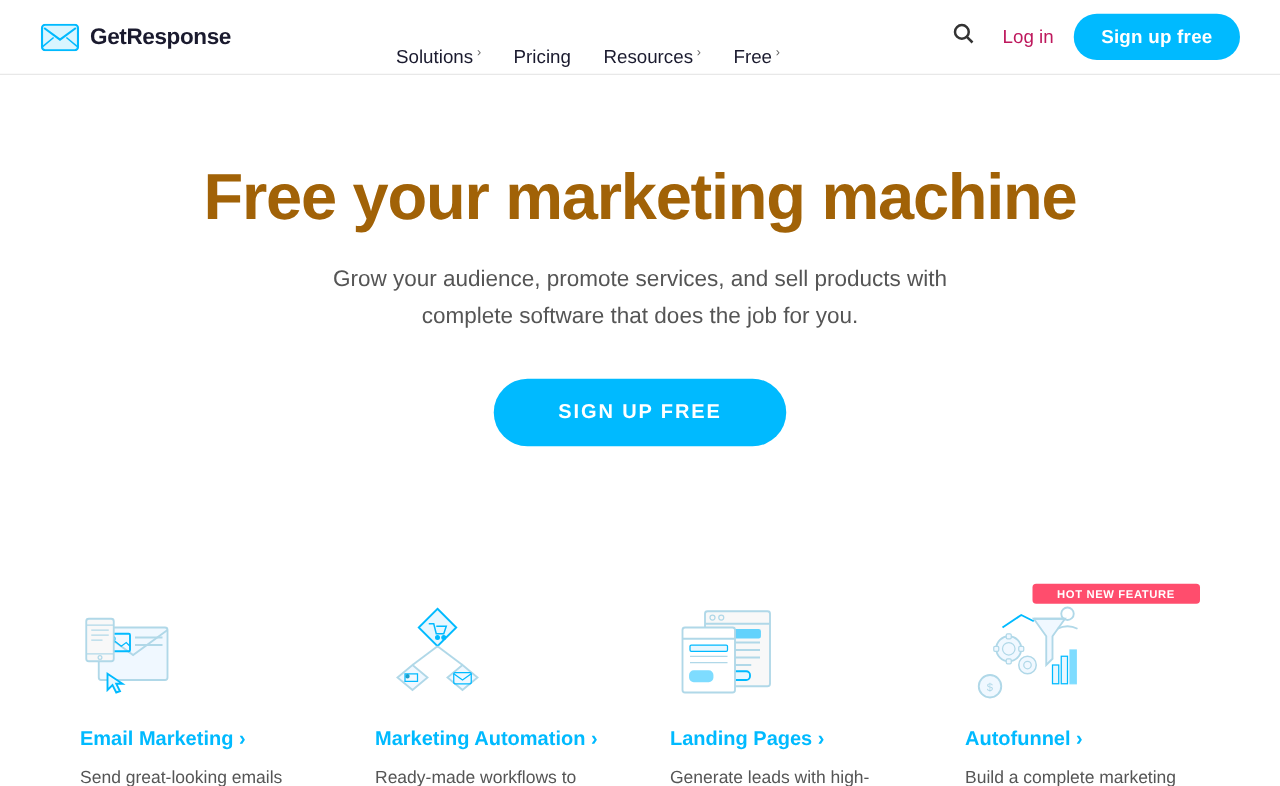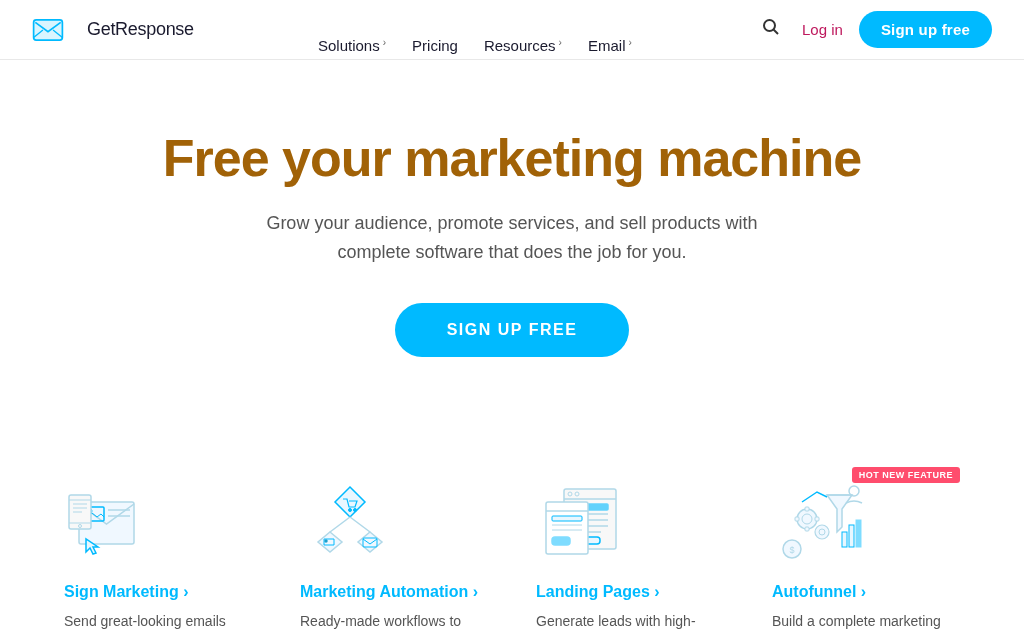--- a/index.html
+++ b/index.html
@@ -6,21 +6,21 @@
     body { font-family: -apple-system, BlinkMacSystemFont, 'Segoe UI', Arial, sans-serif; background: #fff; color: #333; }
 
     
     nav {
       display: flex; align-items: center; justify-content: space-between;
       padding: 0 32px; height: 60px; border-bottom: 1px solid #e8e8e8;
       position: sticky; top: 0; background: #fff; z-index: 100;
     }
     .nav-logo { display: flex; align-items: center; gap: 8px; cursor: pointer; }
     .nav-logo-icon { width: 32px; height: 22px; }
-    .nav-logo-text { font-size: 18px; font-weight: 400; color: #1a1a2e; letter-spacing: -0.3px; margin-left: 15px; }
+    .nav-logo-text { font-size: 18px; font-weight: 700; color: #1a1a2e; letter-spacing: -0.3px; }
     .nav-links { display: flex; align-items: center; gap: 6px; }
     .nav-link {
       padding: 8px 10px; font-size: 15px; color: #1a1a2e; cursor: pointer;
       display: flex; gap: 3px; border-radius: 4px;
       text-decoration: none; font-weight: 400; margin-top: 32px;
     }
     .nav-link .chevron { font-size: 10px; color: #666; }
     .nav-actions { display: flex; align-items: center; gap: 12px; }
     .search-icon { cursor: pointer; color: #444; font-size: 18px; padding: 6px; }
     .login-link { font-size: 15px; color: #be185d; cursor: pointer; text-decoration: none; font-weight: 400; padding: 8px 4px; }
@@ -66,21 +66,21 @@
     .feature-link {
       color: #00baff; font-size: 16px; font-weight: 600; cursor: pointer;
       text-decoration: none; display: block; margin-bottom: 10px;
     }
     .feature-desc { font-size: 14px; color: #555; line-height: 1.5; }
 
     
     .hot-badge {
       position: absolute; top: 0px; right: -10px;
       background: #ff4d6d; color: #fff; font-size: 9px; font-weight: 700;
-      padding: 3px 7px; border-radius: 3px; letter-spacing: 0.5px;
+      padding: 3px 20px; border-radius: 3px; letter-spacing: 0.5px;
       text-transform: uppercase; white-space: nowrap;
     }
 
     
     .icon-svg { stroke: #1a9ecc; fill: none; stroke-width: 1.5; }
   </style>
 </head>
 <body>
 
 <nav>
@@ -102,21 +102,21 @@
       <span class="chevron">›</span>
     </a>
     <a class="nav-link">
       <span>Pricing</span>
     </a>
     <a class="nav-link">
       <span>Resources</span>
       <span class="chevron">›</span>
     </a>
     <a class="nav-link">
-      <span>Email</span>
+      <span>Free</span>
       <span class="chevron">›</span>
     </a>
   </div>
 
   <div class="nav-actions">
     <span class="search-icon">
       <svg width="18" height="18" viewBox="0 0 18 18" fill="none" stroke="#333" stroke-width="2">
         <circle cx="7.5" cy="7.5" r="5.5"></circle>
         <line x1="11.5" y1="11.5" x2="16" y2="16"></line>
       </svg>
@@ -154,21 +154,21 @@
         <rect x="5" y="18" width="22" height="34" rx="2" stroke="#b0d8e8" stroke-width="1.5" fill="#f8f8f8"></rect>
         <line x1="5" y1="23" x2="27" y2="23" stroke="#b0d8e8" stroke-width="1"></line>
         <line x1="5" y1="46" x2="27" y2="46" stroke="#b0d8e8" stroke-width="1"></line>
         <circle cx="16" cy="49" r="1.5" stroke="#b0d8e8" stroke-width="1" fill="none"></circle>
 
         <line x1="9" y1="27" x2="23" y2="27" stroke="#b0d8e8" stroke-width="1"></line>
         <line x1="9" y1="31" x2="23" y2="31" stroke="#b0d8e8" stroke-width="1"></line>
         <line x1="9" y1="35" x2="18" y2="35" stroke="#b0d8e8" stroke-width="1"></line>
       </svg>
     </div>
-    <a class="feature-link">Sign Marketing ›</a>
+    <a class="feature-link">Email Marketing ›</a>
     <p class="feature-desc">Send great-looking emails that engage and sell.</p>
   </div>
 
   <div class="feature-card">
     <div class="feature-icon-area">
       <svg class="feature-icon-svg icon-svg" viewBox="0 0 100 90">
 
         <polygon points="50,10 65,25 50,40 35,25" stroke="#00baff" stroke-width="1.5" fill="#e8f7ff"></polygon>
 
         <path d="M43,22 L47,22 L49,30 L55,30 L57,24 L49,24" stroke="#00baff" stroke-width="1.2" fill="none"></path>

